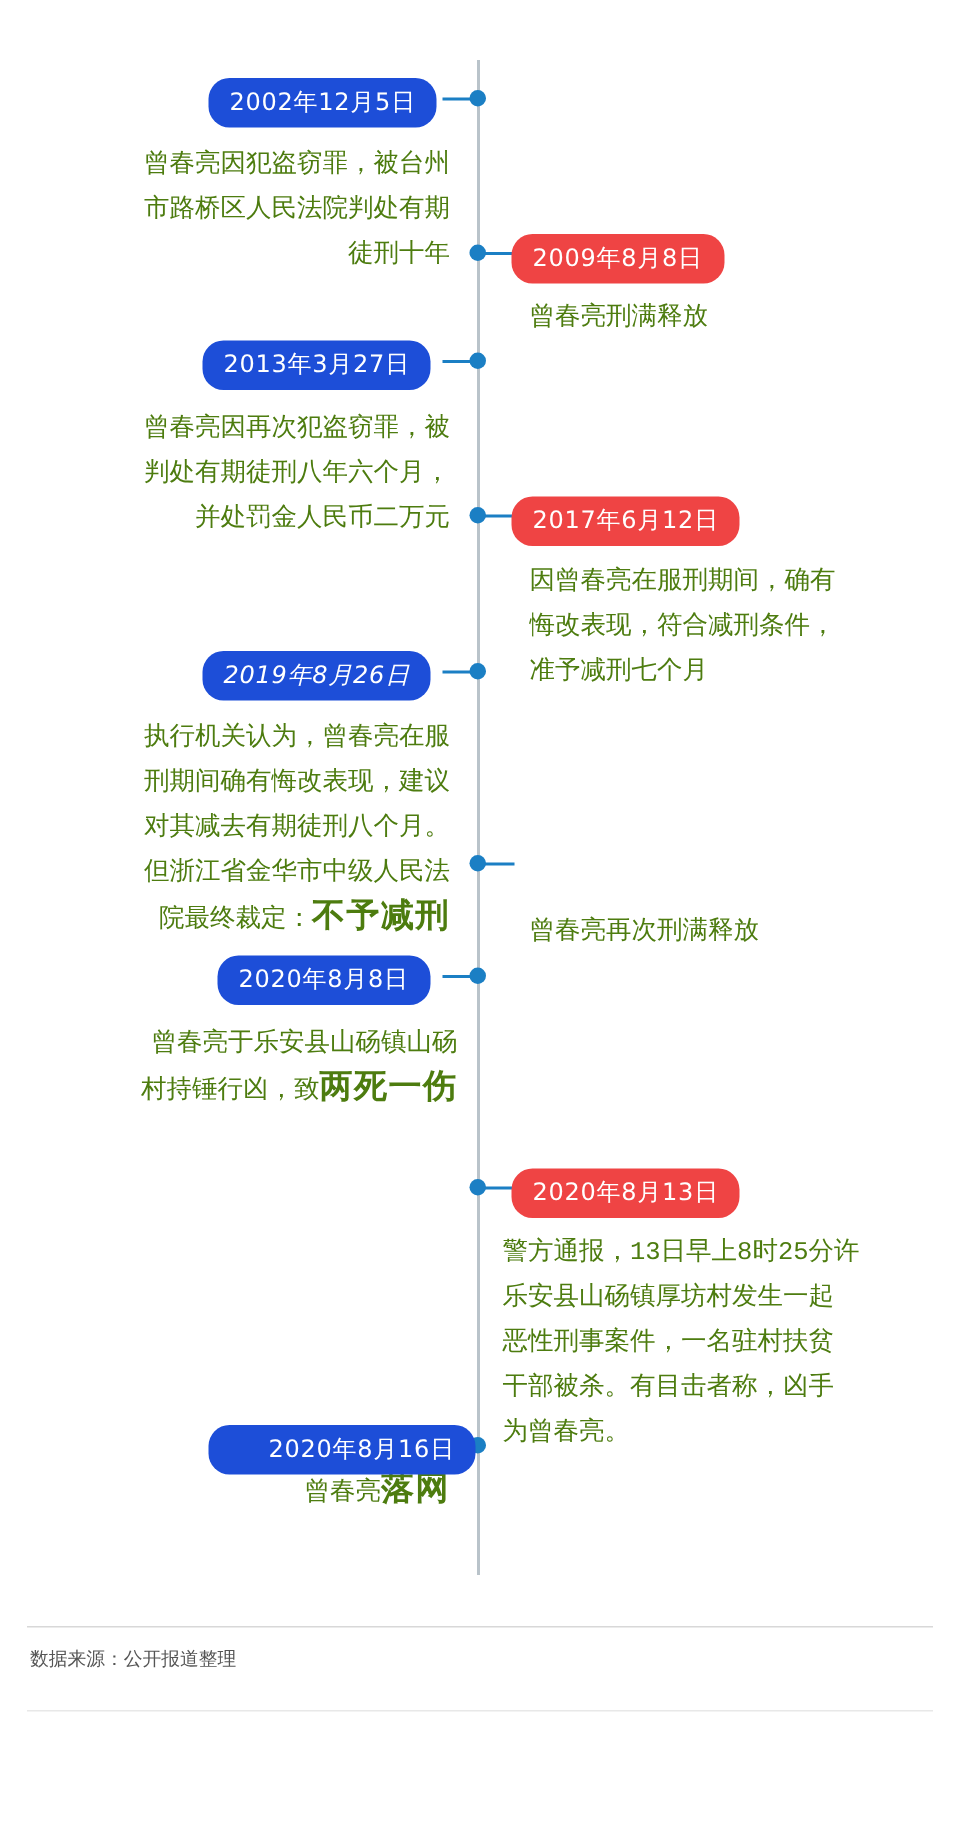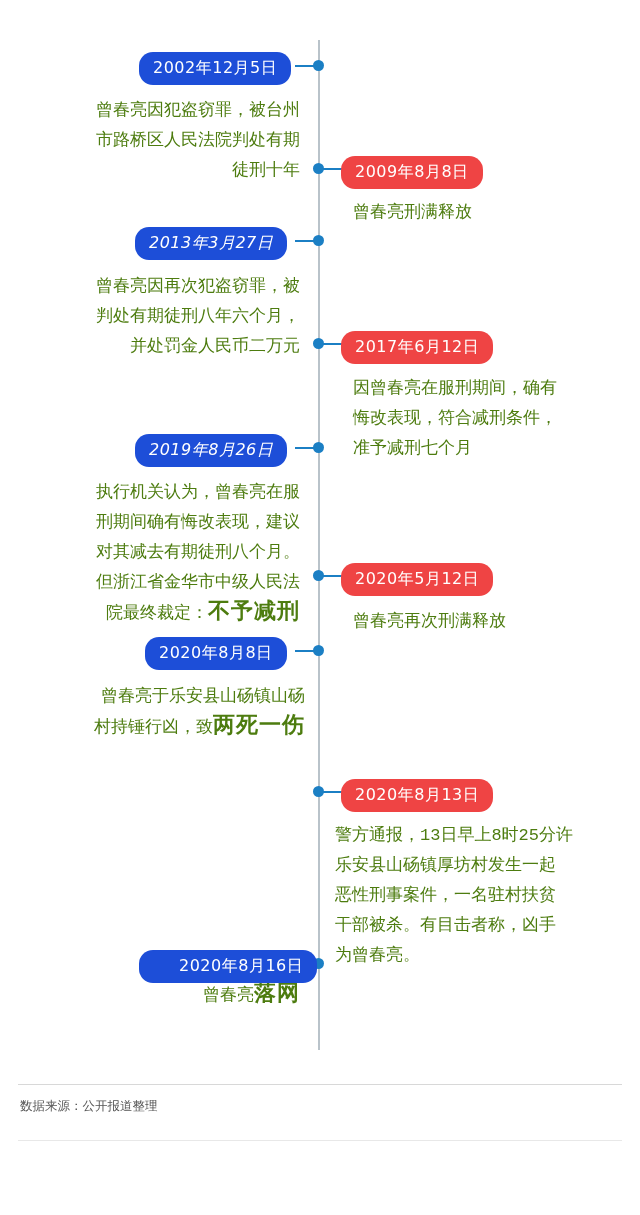--- a/index.html
+++ b/index.html
@@ -123,21 +123,21 @@
 市路桥区人民法院判处有期
 徒刑十年</div>
 
   <div class="dot" style="top:163px;"></div>
   <div class="tick" style="left:323px;top:168px;width:20px;"></div>
   <div class="date-pill light" style="left:341px;top:156px;">2009年8月8日</div>
   <div class="body-text left-align" style="left:353px;top:198px;width:260px;">曾春亮刑满释放</div>
 
   <div class="dot" style="top:235px;"></div>
   <div class="tick" style="left:295px;top:240px;width:20px;"></div>
-  <div class="date-pill" style="left:135px;top:227px;font-style:italic;">2013年3月27日</div>
+  <div class="date-pill" style="left:135px;top:227px;">2013年3月27日</div>
   <div class="body-text right-align" style="left:40px;top:270px;width:260px;">曾春亮因再次犯盗窃罪，被
 判处有期徒刑八年六个月，
 并处罚金人民币二万元</div>
 
   <div class="dot" style="top:338px;"></div>
   <div class="tick" style="left:323px;top:343px;width:20px;"></div>
   <div class="date-pill light" style="left:341px;top:331px;">2017年6月12日</div>
   <div class="body-text left-align" style="left:353px;top:374px;width:260px;">因曾春亮在服刑期间，确有
 悔改表现，符合减刑条件，
 准予减刑七个月</div>
@@ -146,21 +146,20 @@
   <div class="tick" style="left:295px;top:447px;width:20px;"></div>
   <div class="date-pill" style="left:135px;top:434px;font-style:italic;">2019年8月26日</div>
   <div class="body-text right-align" style="left:30px;top:476px;width:270px;"><span>执行机关认为，曾春亮在服
 刑期间确有悔改表现，建议
 对其减去有期徒刑八个月。
 但浙江省金华市中级人民法
 院最终裁定：</span><span class="emph">不予减刑</span></div>
 
   <div class="dot" style="top:570px;"></div>
   <div class="tick" style="left:323px;top:575px;width:20px;"></div>
-  <div class="date-pill light" style="left:341px;top:563px;">2020年5月12日</div>
   <div class="body-text left-align" style="left:353px;top:607px;width:260px;">曾春亮再次刑满释放</div>
 
   <div class="dot" style="top:645px;"></div>
   <div class="tick" style="left:295px;top:650px;width:20px;"></div>
   <div class="date-pill" style="left:145px;top:637px;">2020年8月8日</div>
   <div class="body-text right-align" style="left:40px;top:680px;width:265px;"><span>曾春亮于乐安县山砀镇山砀
 村持锤行凶，致</span><span class="emph">两死一伤</span></div>
 
   <div class="dot" style="top:786px;"></div>
   <div class="tick" style="left:323px;top:791px;width:20px;"></div>

